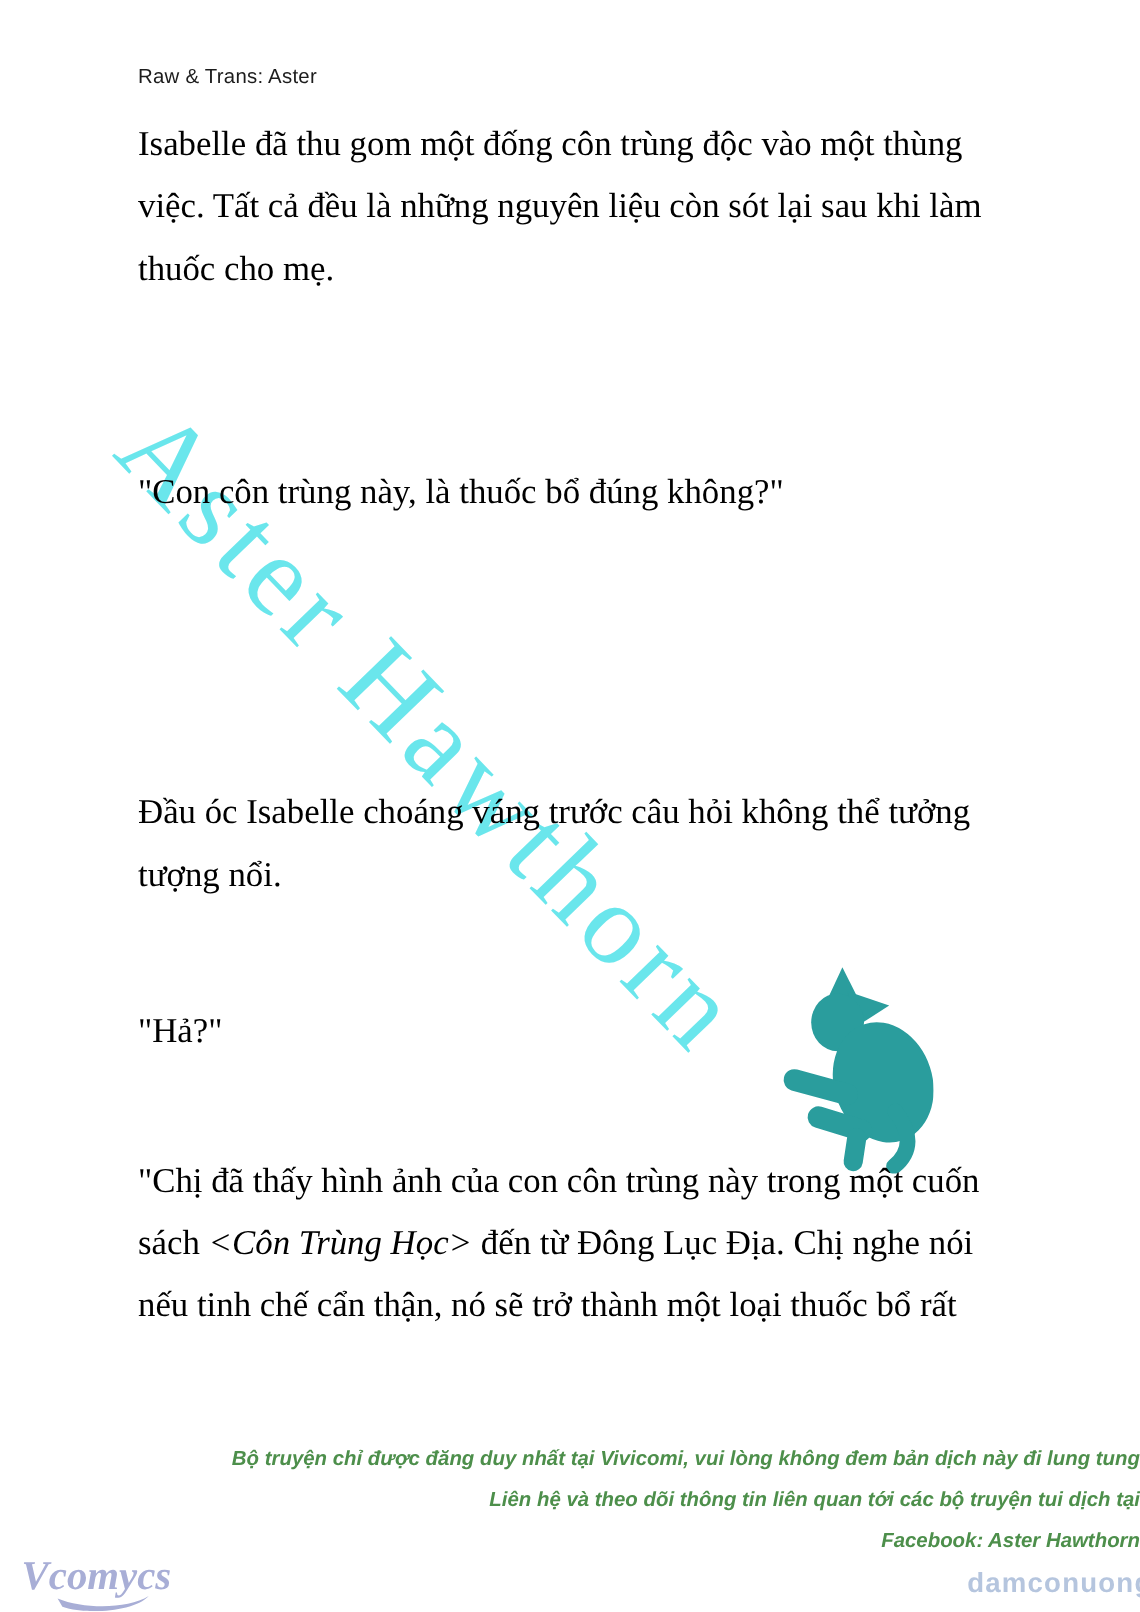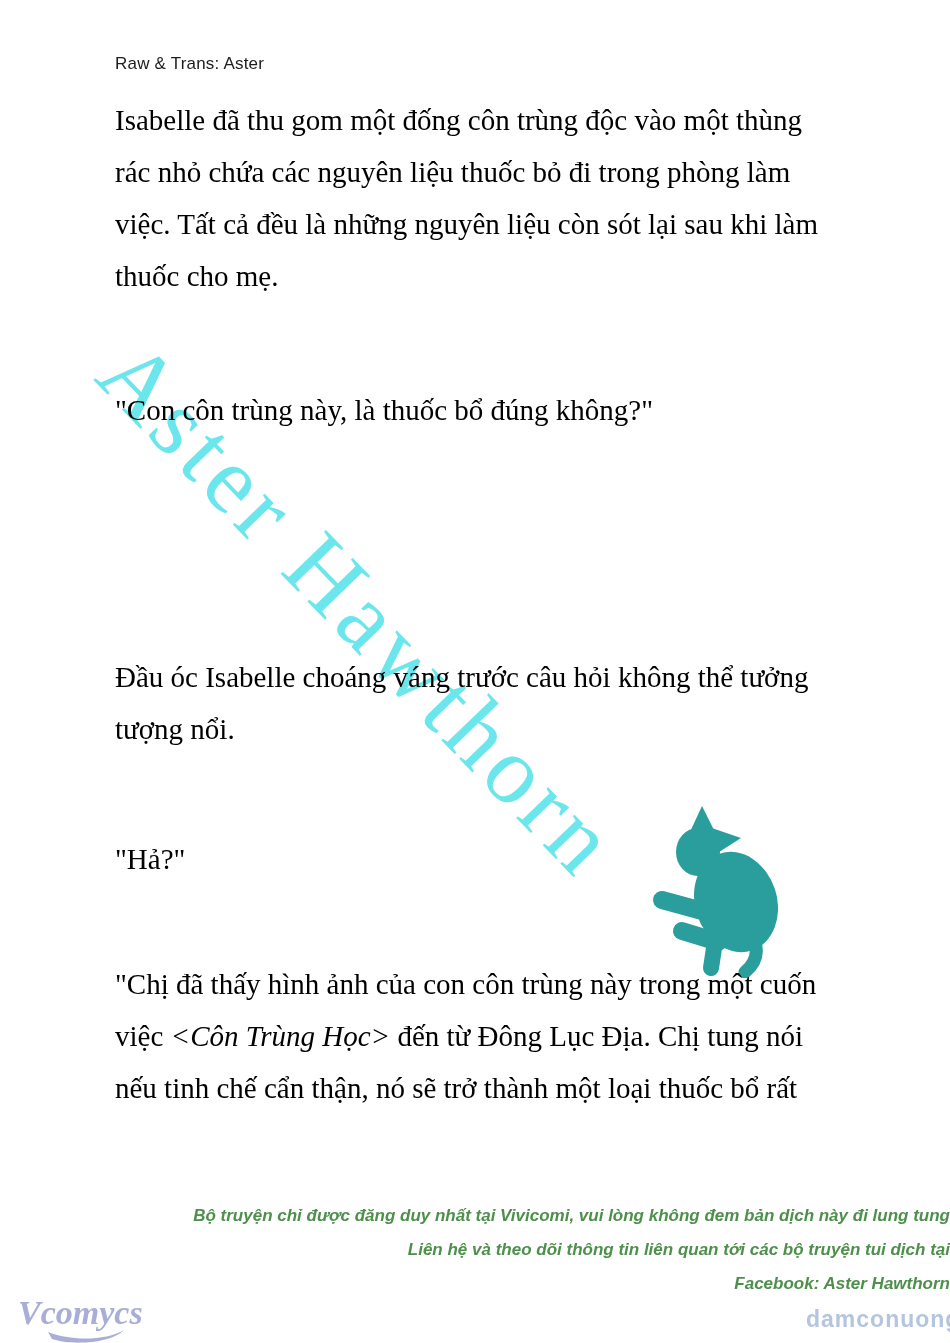--- a/index.html
+++ b/index.html
@@ -65,42 +65,41 @@
       <ellipse cx="88" cy="102" rx="41" ry="51" transform="rotate(-18 88 102)"></ellipse>
       <line class="stroked" x1="14" y1="100" x2="58" y2="112" stroke-width="18" stroke-linecap="round"></line>
       <line class="stroked" x1="34" y1="131" x2="70" y2="142" stroke-width="18" stroke-linecap="round"></line>
       <line class="stroked" x1="66" y1="148" x2="63" y2="168" stroke-width="16" stroke-linecap="round"></line>
       <path class="stroked" d="M98,126 C112,144 112,160 97,172" fill="none" stroke-width="13" stroke-linecap="round"></path>
     </g>
   </svg>
 
   <div class="para" style="top:94px;">
     <div class="line">Isabelle đã thu gom một đống côn trùng độc vào một thùng</div>
-    <div class="line">rác nhỏ chứa các nguyên liệu thuốc bỏ đi trong phòng làm</div>
     <div class="line">việc. Tất cả đều là những nguyên liệu còn sót lại sau khi làm</div>
     <div class="line">thuốc cho mẹ.</div>
   </div>
 
   <div class="para" style="top:384px;">
     <div class="line">"Con côn trùng này, là thuốc bổ đúng không?"</div>
   </div>
 
 
   <div class="para" style="top:651px;">
     <div class="line">Đầu óc Isabelle choáng váng trước câu hỏi không thể tưởng</div>
     <div class="line">tượng nổi.</div>
   </div>
 
   <div class="para" style="top:833px;">
     <div class="line">"Hả?"</div>
   </div>
 
   <div class="para" style="top:958px;">
     <div class="line">"Chị đã thấy hình ảnh của con côn trùng này trong một cuốn</div>
-    <div class="line"><span>việc </span><span class="italic-seg">&lt;Côn Trùng Học&gt;</span><span> đến từ Đông Lục Địa. Chị tung nói</span></div>
+    <div class="line"><span>sách </span><span class="italic-seg">&lt;Côn Trùng Học&gt;</span><span> đến từ Đông Lục Địa. Chị nghe nói</span></div>
     <div class="line">nếu tinh chế cẩn thận, nó sẽ trở thành một loại thuốc bổ rất</div>
   </div>
 
   <div class="footer">
     <div>Bộ truyện chỉ được đăng duy nhất tại Vivicomi, vui lòng không đem bản dịch này đi lung tung</div>
     <div>Liên hệ và theo dõi thông tin liên quan tới các bộ truyện tui dịch tại</div>
     <div>Facebook: Aster Hawthorn</div>
   </div>
 
   <svg class="vcomycs" width="160" height="55" viewBox="0 0 160 55">

